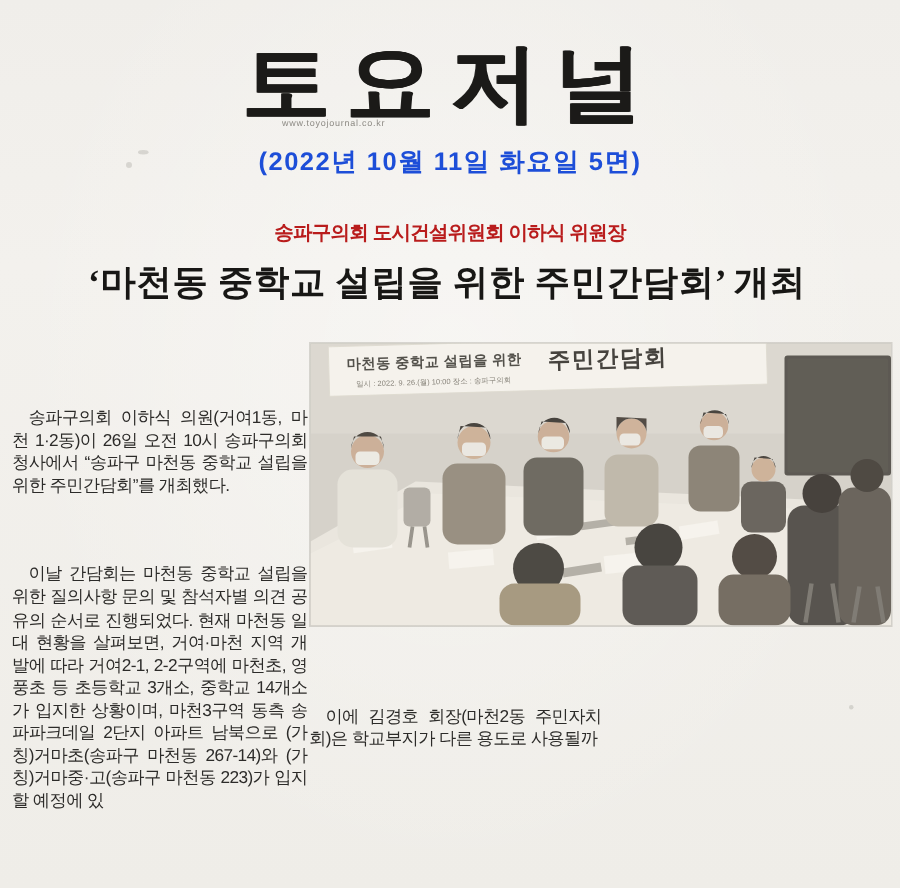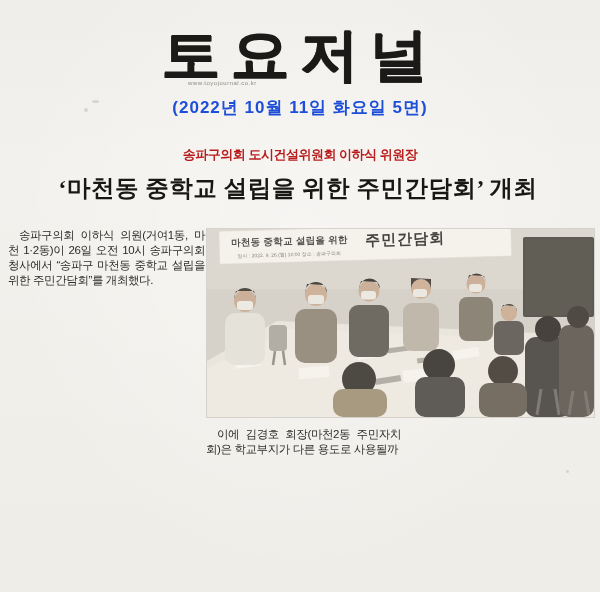--- a/index.html
+++ b/index.html
@@ -60,21 +60,21 @@
   }
 
   
   .col {
     position: absolute;
     font-size: 11.5px; line-height: 15.1px;
     letter-spacing: -0.4px;
     text-align: justify; text-justify: inter-character;
     color: #2c2b29;
   }
-  .col p { text-indent: 0.95em; }
+  .col p { text-indent: 0.95em; margin-top: 44px; }
   .col p.noindent { text-indent: 0; }
   .col-left   { left: 8px;  top: 228px; width: 197px; height: 360px; }
   .col-mid    { left: 206px; top: 427px; width: 195px; height: 160px; }
   .col-right  { left: 404px; top: 427px; width: 190px; height: 160px; }
 
   
   .photo {
     position: absolute; left: 207px; top: 229px; width: 387px; height: 188px;
     background: #cfccc5;
     box-shadow: 0 0 0 1px rgba(120,115,105,.25);
@@ -95,20 +95,21 @@
     <span class="logo-url">www.toyojournal.co.kr</span>
   </div>
 
   <div class="dateline">(2022년 10월 11일 화요일 5면)</div>
 
   <div class="kicker">송파구의회 도시건설위원회 이하식 위원장</div>
   <div class="headline">‘마천동 중학교 설립을 위한 주민간담회’ 개최</div>
 
   <div class="col col-left">
     <p>송파구의회 이하식 의원(거여1동, 마천 1·2동)이 26일 오전 10시 송파구의회 청사에서 “송파구 마천동 중학교 설립을 위한 주민간담회”를 개최했다.</p>
+    <p>이날 간담회는 마천동 중학교 설립을 위한 질의사항 문의 및 참석자별 의견 공유의 순서로 진행되었다. 현재 마천동 일대 현황을 살펴보면, 거여·마천 지역 개발에 따라 거여2-1, 2-2구역에 마천초, 영풍초 등 초등학교 3개소, 중학교 14개소가 입지한 상황이며, 마천3구역 동측 송파파크데일 2단지 아파트 남북으로 (가칭)거마초(송파구 마천동 267-14)와 (가칭)거마중·고(송파구 마천동 223)가 입지할 예정에 있</p>
   </div>
 
   <div class="photo" title="마스크를 쓴 참석자들이 긴 회의 테이블에 둘러앉아 간담회를 진행하는 모습">
     <svg viewBox="0 0 387 188" preserveAspectRatio="none">
 
       <rect x="0" y="0" width="387" height="188" fill="#d2cfc8"></rect>
       <rect x="0" y="0" width="387" height="60" fill="#d9d6cf"></rect>
 
       <rect x="316" y="8" width="71" height="80" rx="2" fill="#45423d"></rect>
       <rect x="318" y="10" width="67" height="76" rx="1" fill="#54504a" opacity="0.35"></rect>

